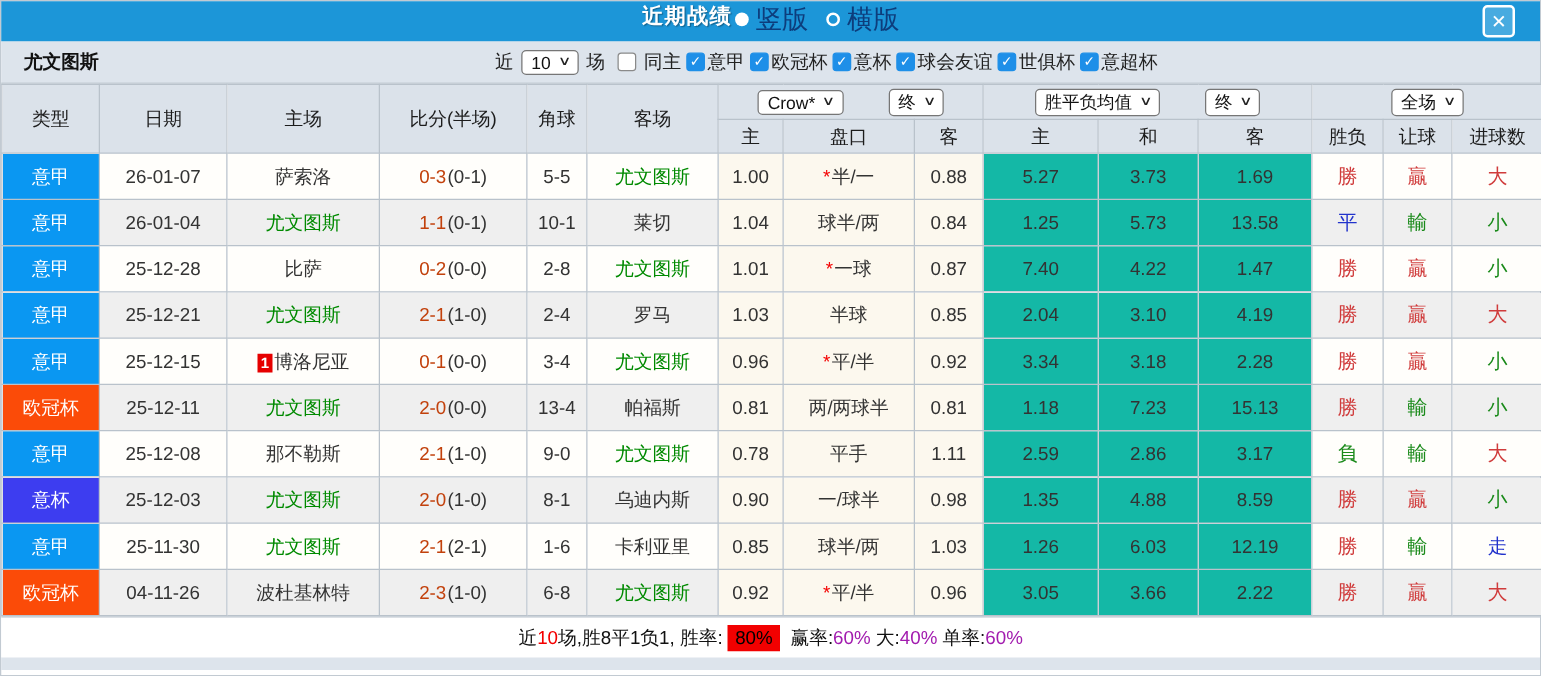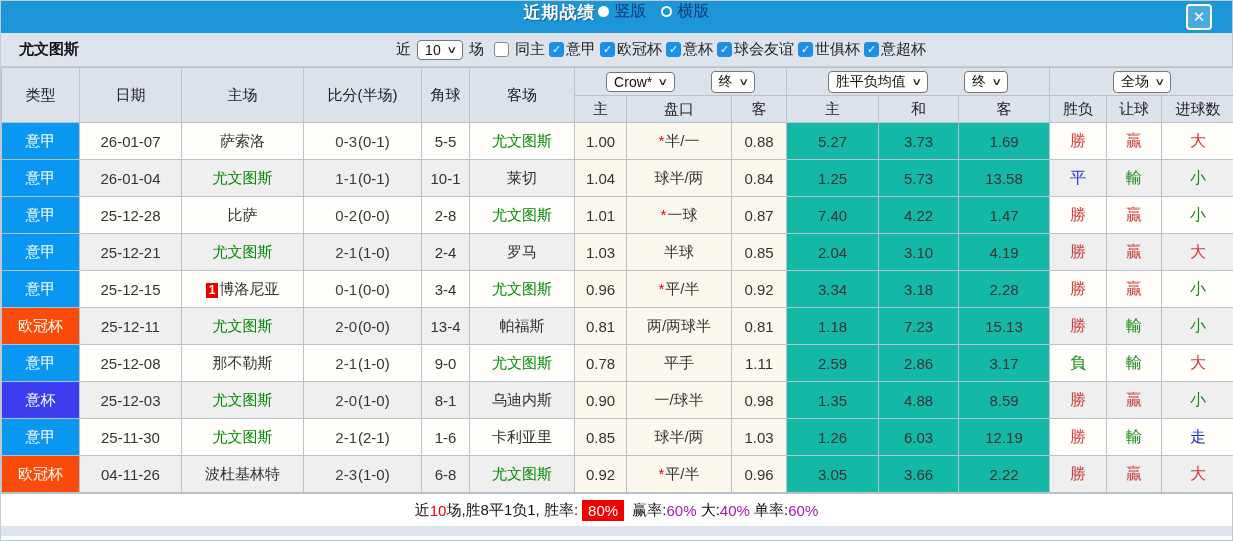--- a/index.html
+++ b/index.html
@@ -7,21 +7,21 @@
   body { font-family:"Liberation Sans","DejaVu Sans",sans-serif; background:#dde4ec; position:relative; overflow:hidden; }
   .panel { width:1233px; height:541px; border:1px solid #c2cad2; background:#fff; }
 
   
   .titlebar { height:32px; background:#1c96d8; display:flex; align-items:flex-start; justify-content:center; position:relative; }
   .title { color:#fff; font-weight:bold; font-size:17px; text-shadow:1px 1px 1px rgba(0,0,0,.35); letter-spacing:1px; }
   .radio-row { display:flex; align-items:center; margin-left:2px; }
   .radio { width:11px; height:11px; border-radius:50%; display:inline-block; }
   .radio.filled { background:#fff; margin-right:6px; }
   .radio.hollow { background:transparent; border:2px solid #fff; margin:0 6px 0 14px; }
-  .radio-label { color:#0d3d7c; font-size:16px; }
+  .radio-label { color:#0d3d7c; font-size:21px; }
   .close-btn { position:absolute; right:20px; top:3px; width:26px; height:26px; background:#48abe0; border:2px solid #fff; border-radius:4px; color:#fff; font-size:15px; font-weight:bold; display:flex; align-items:center; justify-content:center; cursor:pointer; }
 
   
   .filterbar { height:34px; background:#dde4ec; display:flex; align-items:center; padding:0 18px; border-bottom:1px solid #c3ccd4; }
   .team-name { font-size:15px; font-weight:bold; color:#111; }
   .filter-controls { margin-left:auto; margin-right:288px; display:flex; align-items:center; font-size:15px; color:#222; }
   .sel { display:inline-flex; align-items:center; background:#fff; border:1px solid #767676; border-radius:4px; padding:1px 7px; margin:0 6px; font-size:14px; color:#111; cursor:pointer; }
   .sel .chev { font-size:10px; margin-left:7px; transform:scaleX(1.5); color:#222; }
   .cb-wrap { display:flex; align-items:center; }
   .cb { display:inline-flex; align-items:center; margin-left:4px; cursor:pointer; }
@@ -38,33 +38,33 @@
   tbody td { height:37px; color:#333; }
   tbody tr:nth-child(even) td.plain { background:#efefef; }
   tbody tr:nth-child(odd)  td.plain { background:#fffefb; }
   td.crow { background:#fcf8ee;margin-top:24px; }
   td.avg  { background:#14b8a6; }
   td.type { color:#fff; font-size:15px; }
   .t-blue   { background:#0a97f2; }
   .t-orange { background:#fb4b08; }
   .t-indigo { background:#3d3df0; }
   .c-green { color:#008a00; }
-  .c-score { color:#404040; margin-right:1px; }
+  .c-score { color:#c2410c; margin-right:1px; }
   .star { color:#f40000; margin-right:1px; }
   td.res { font-size:16px; }
   .c-red   { color:#d03c3c; }
   .c-greenr{ color:#1a8a1a; }
   .c-bluer { color:#2233cc; }
   .redcard { display:inline-block; background:#e60000; color:#fff; font-size:12px; font-weight:bold; padding:0 3px; margin-right:1px; line-height:15px; }
   .hgroup { display:flex; align-items:center; justify-content:center; gap:24px; }
 
   
   .footer { height:33px; background:#fff; display:flex; align-items:center; justify-content:center; font-size:15px; color:#111; border-top:1px solid #b9c2cb; }
   .footer .red-txt { color:#f40000; }
-  .footer .rate-badge { background:#f20000; color:#ffffff; padding:2px 6px; margin:0 4px; }
+  .footer .rate-badge { background:#f20000; color:#000000; padding:2px 6px; margin:0 4px; }
   .footer .blue-txt { color:#a21caf; }
   .footer span { white-space:pre; }
   .bottom-strip { height:10px; background:#dde4ec; }
 </style>
 </head>
 <body>
 
 <div class="panel">
 
   <div class="titlebar">

